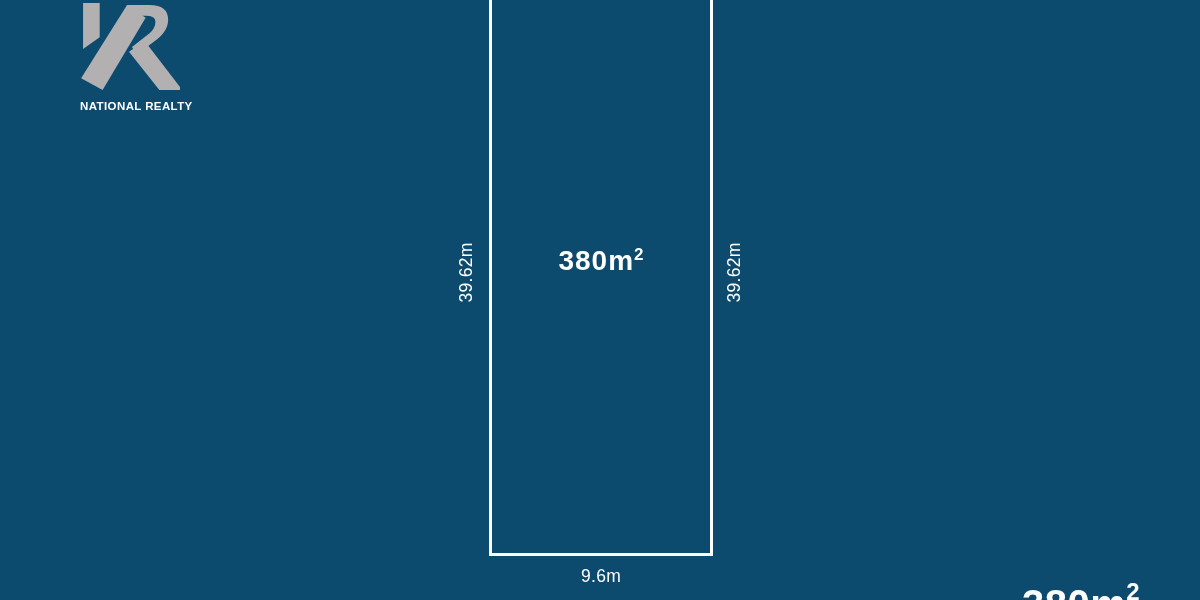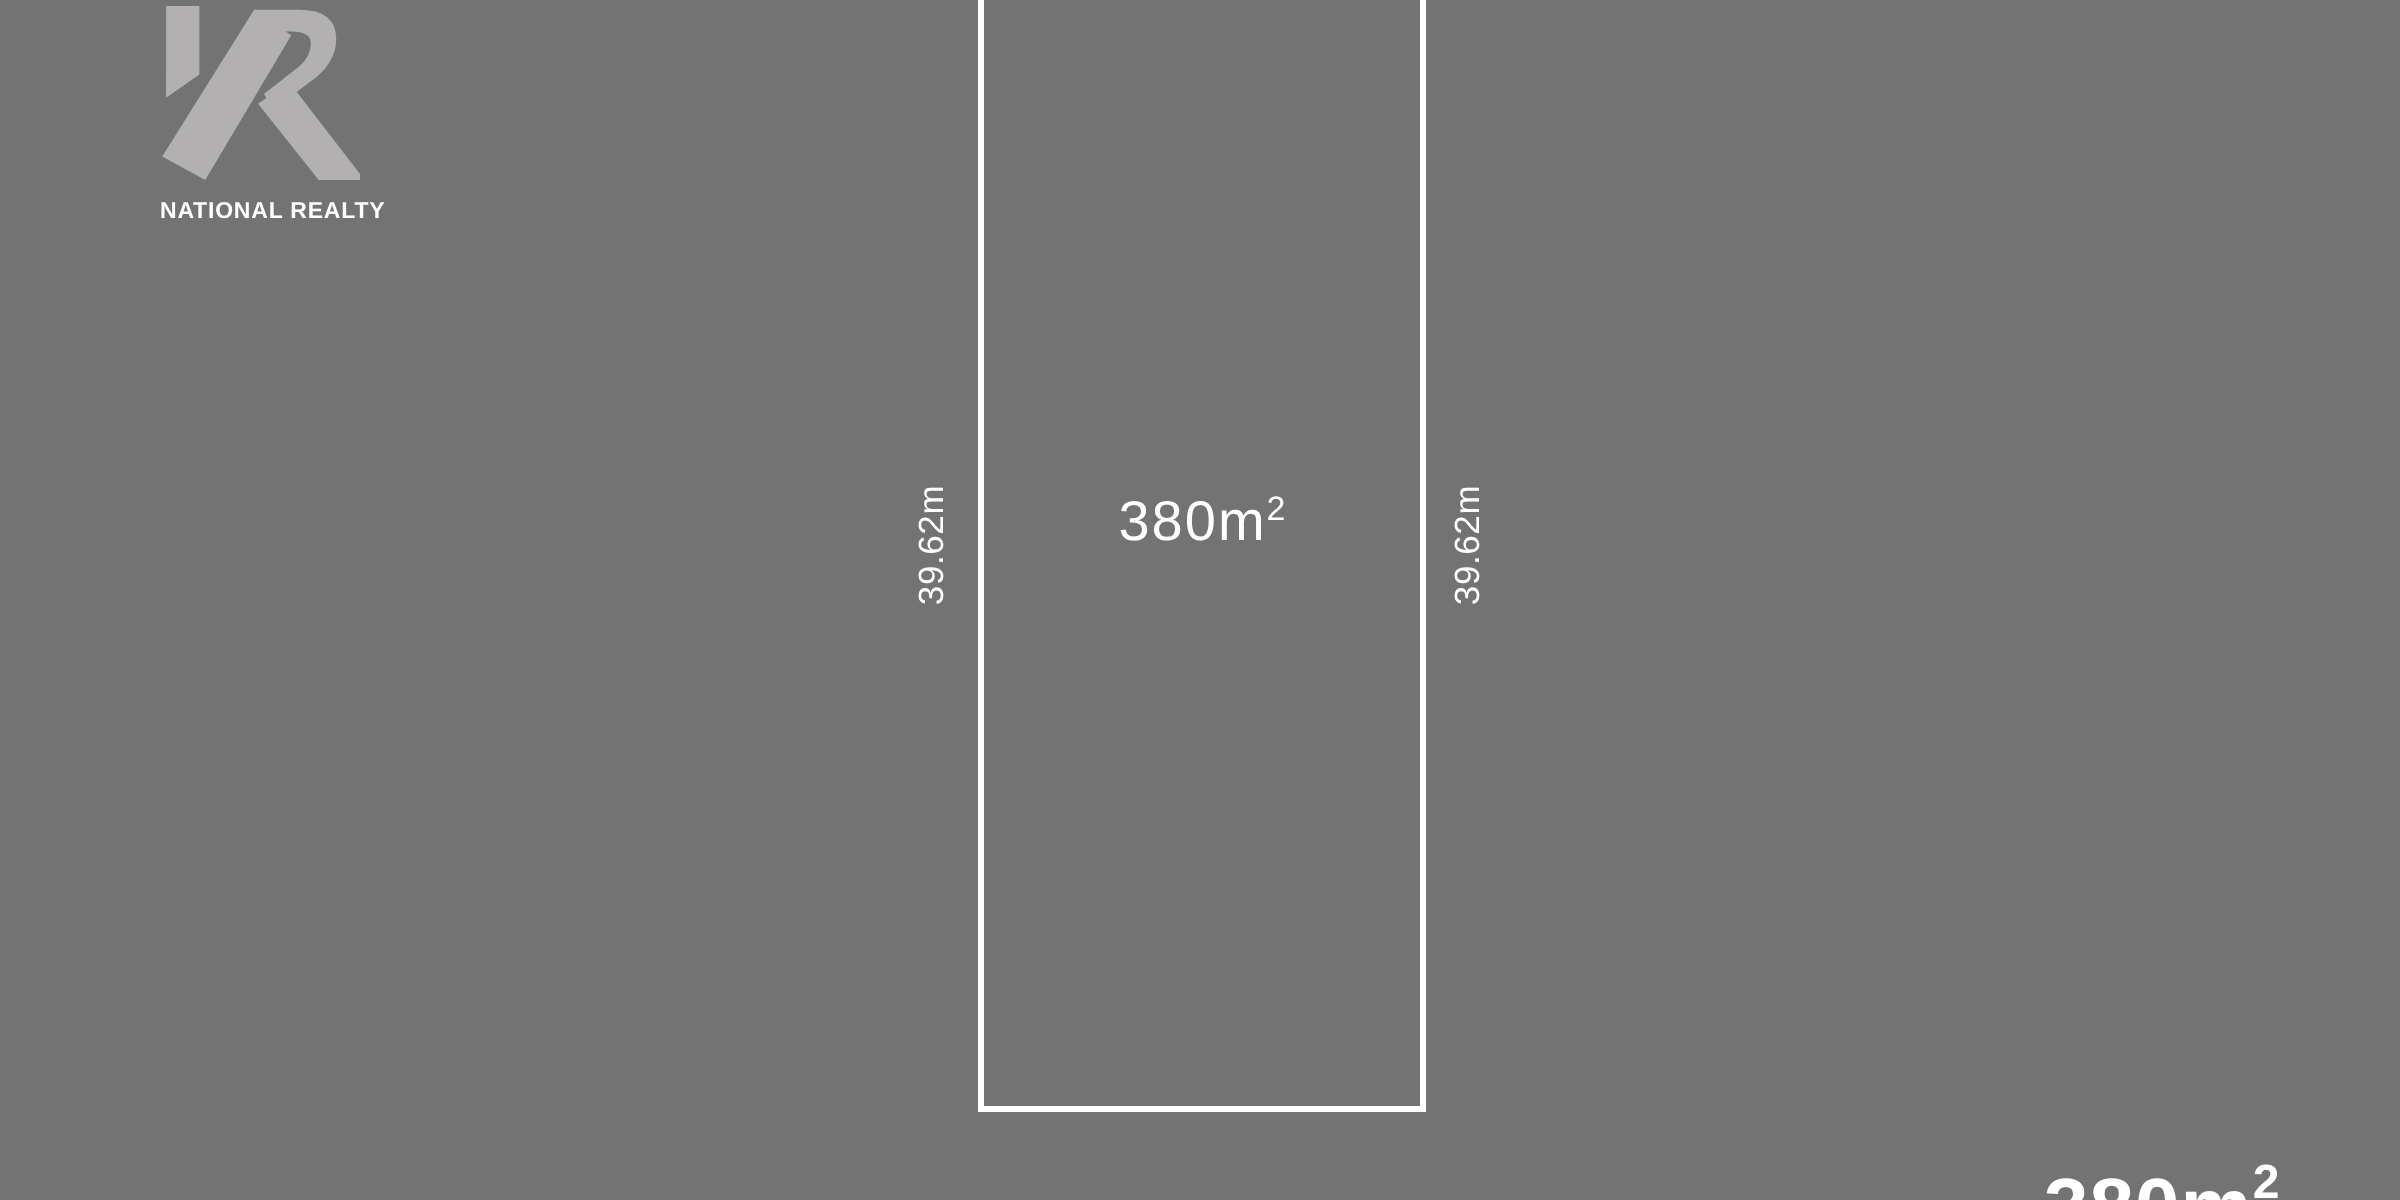--- a/index.html
+++ b/index.html
@@ -4,21 +4,21 @@
 <style>
   html, body {
     margin: 0;
     padding: 0;
     background: #545254;
   }
   .canvas {
     position: relative;
     width: 1200px;
     height: 600px;
-    background: #737373;
+    background: #0c4a6e;
     overflow: hidden;
     font-family: "Liberation Sans", "DejaVu Sans", sans-serif;
     color: #ffffff;
   }
 
   
   .logo {
     position: absolute;
     left: 80px;
     top: 2px;
@@ -51,21 +51,21 @@
   }
 
   
   .area-label {
     position: absolute;
     left: 489px;
     top: 247px;
     width: 224px;
     text-align: center;
     font-size: 28px;
-    font-weight: 400;
+    font-weight: 700;
     letter-spacing: 1px;
     line-height: 1;
   }
   .area-label .sup {
     display: inline-block;
     font-size: 17px;
     position: relative;
     top: -10px;
     letter-spacing: 0;
   }
@@ -148,16 +148,17 @@
     </svg>
     <div class="brand-name">NATIONAL REALTY</div>
   </div>
 
   <div class="lot-boundary"></div>
 
   <div class="area-label"><span>380m</span><span class="sup">2</span></div>
 
   <div class="dim dim-left">39.62m</div>
   <div class="dim dim-right">39.62m</div>
+  <div class="dim dim-bottom">9.6m</div>
 
   <div class="watermark"><span>380m</span><span class="sup">2</span></div>
 
 </div>
 
 </body></html>

